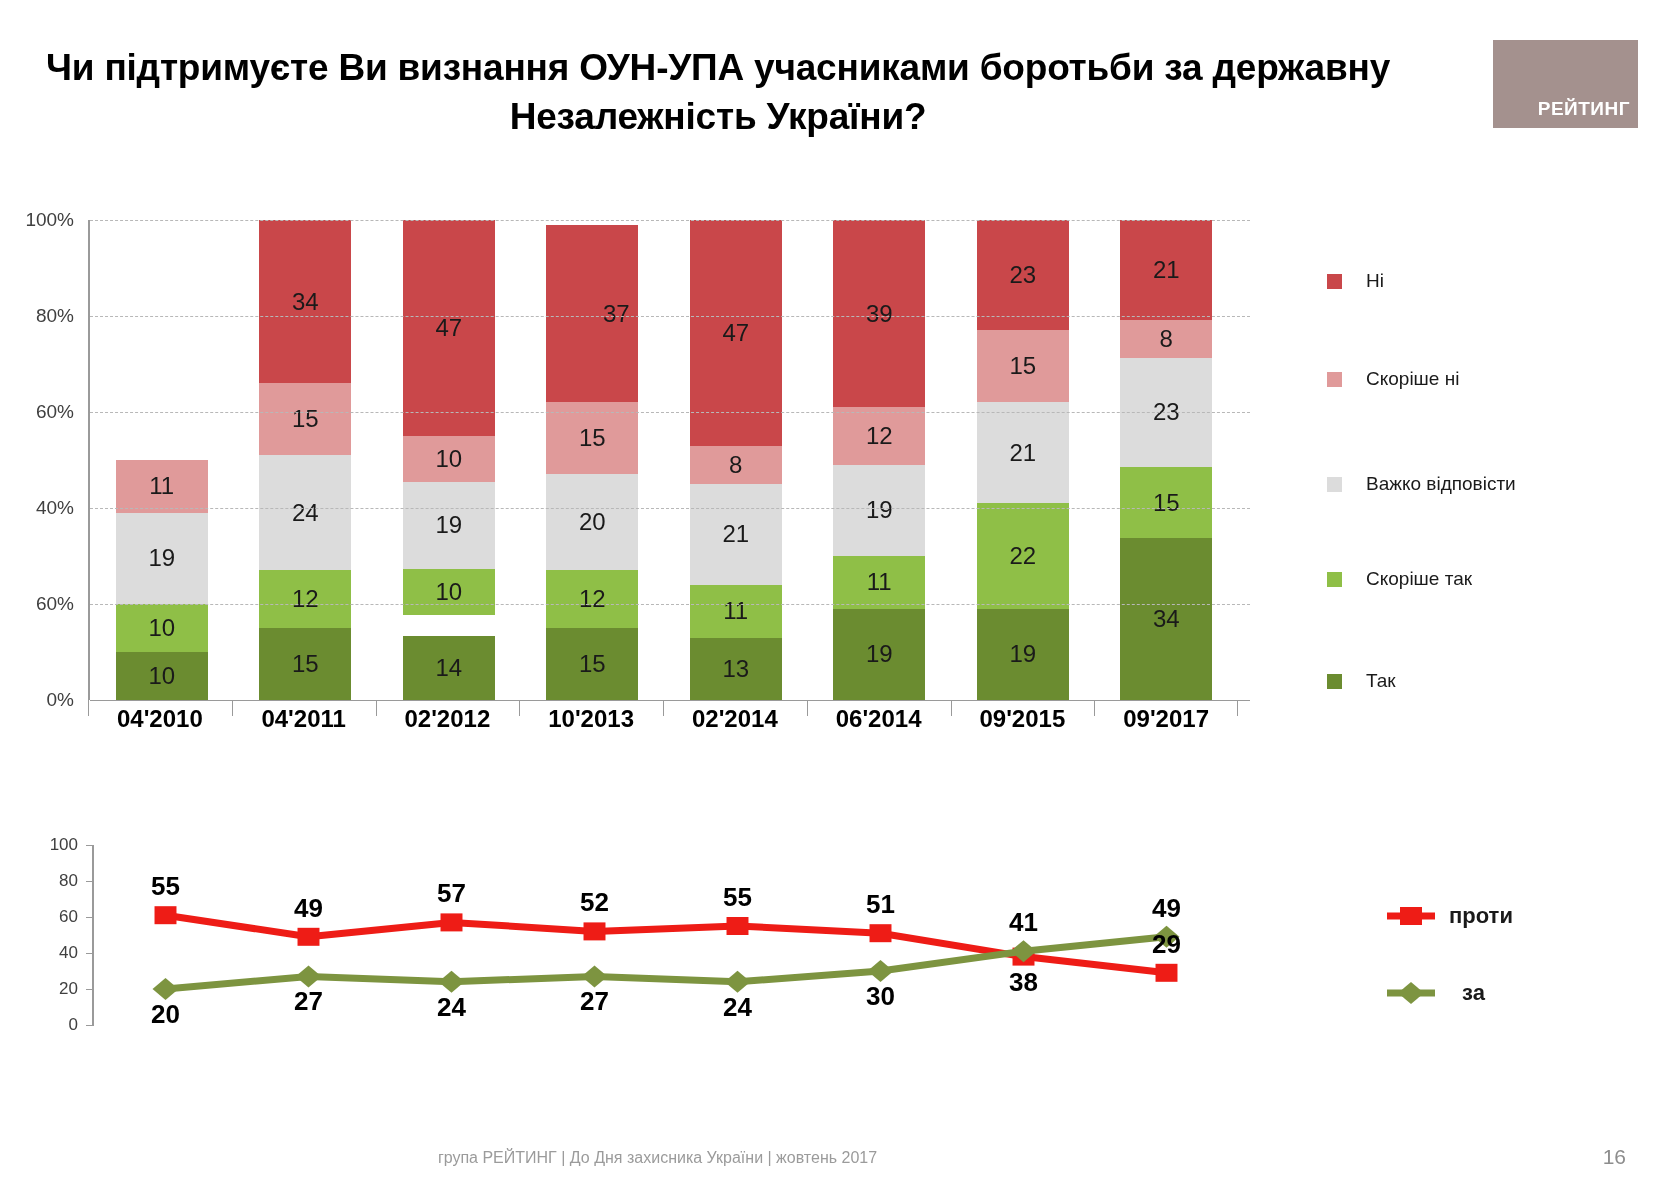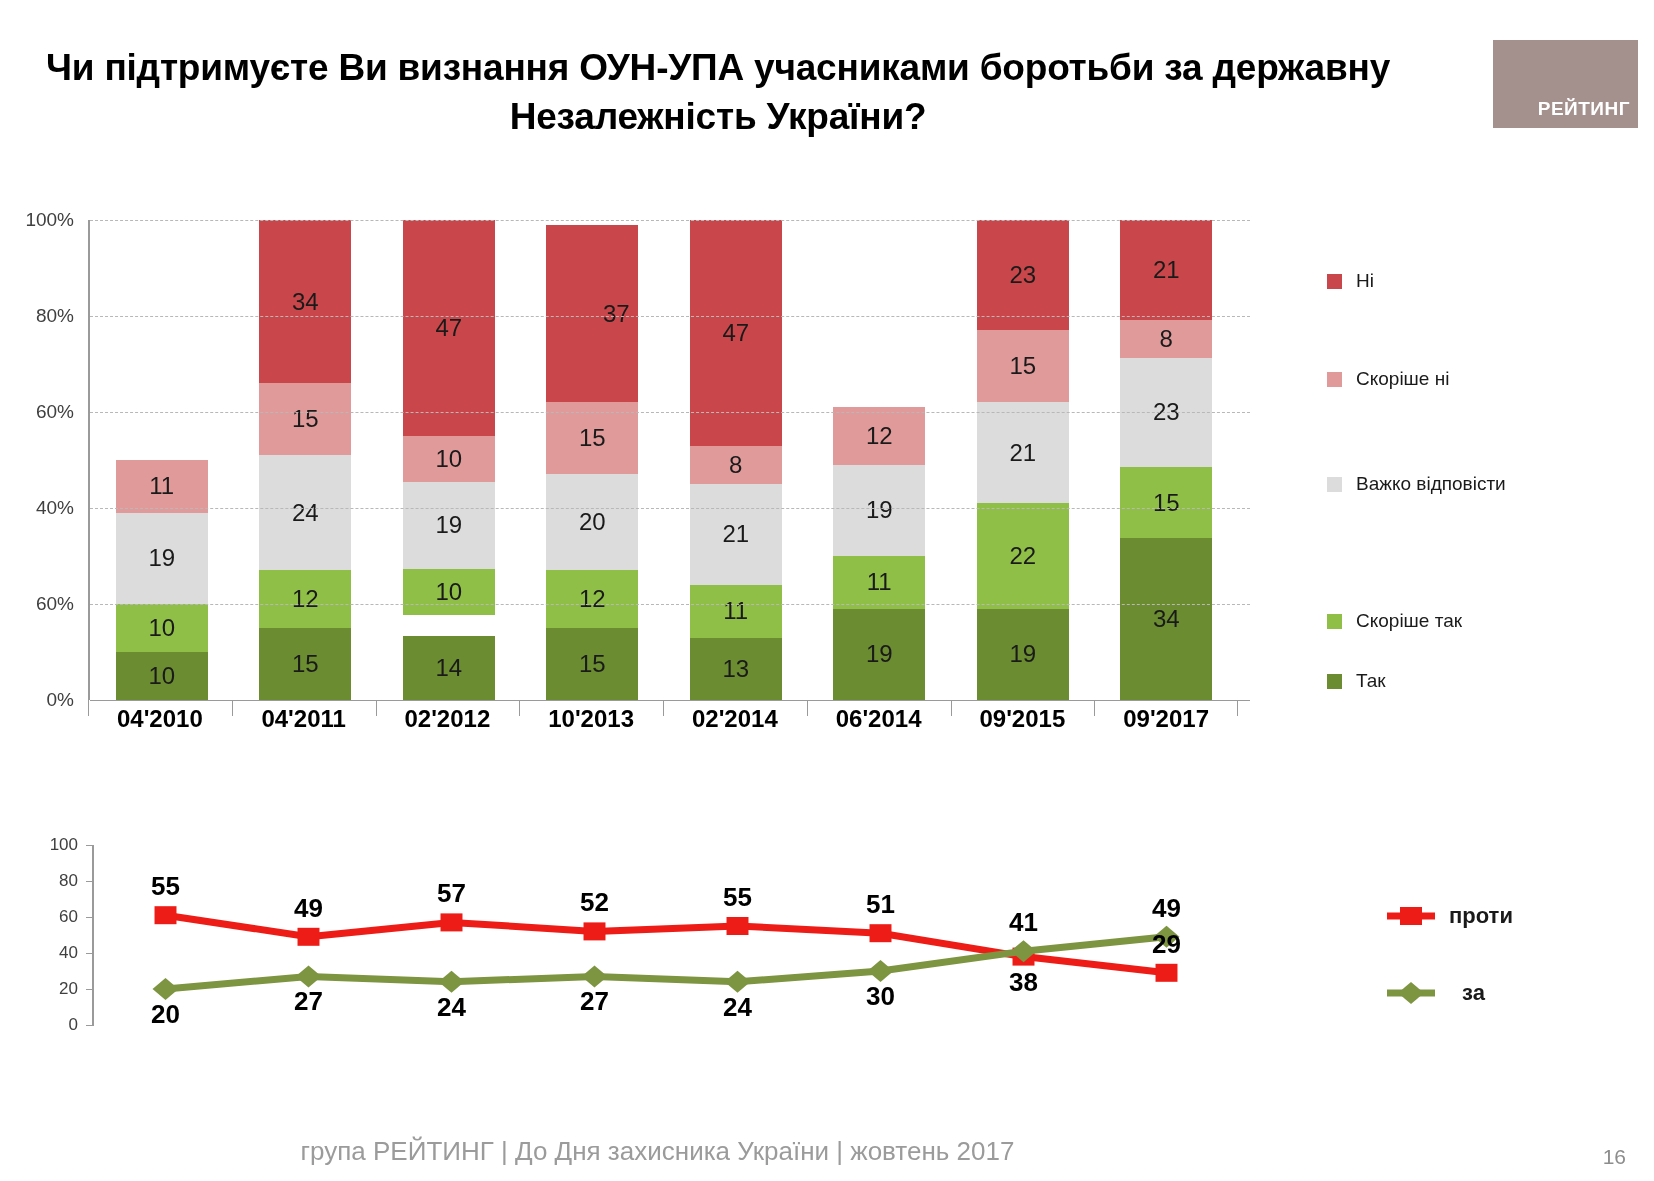--- a/index.html
+++ b/index.html
@@ -133,21 +133,21 @@
   
   .bar-legend {
     position: absolute;
     left: 1327px; top: 250px;
     width: 300px; height: 450px;
   }
   .bl-item {
     position: absolute;
     display: flex;
     align-items: center;
-    gap: 14px;
+    gap: 24px;
     white-space: nowrap;
     justify-content: space-between;
   }
   .bl-swatch { width: 15px; height: 15px; flex: 0 0 auto; }
   .bl-label { font-size: 19px; color: #1a1a1a; }
 
   
   .line-chart {
     position: absolute;
     left: 0px; top: 835px;
@@ -202,21 +202,21 @@
     font-size: 22px;
     font-weight: bold;
     color: #1a1a1a;
   }
 
   
   .footer {
     position: absolute;
     left: 0; bottom: 14px; width: 1315px;
     text-align: center;
-    font-size: 26px;
+    font-size: 16px;
     color: #9b9b9b;
   }
   .page-num {
     position: absolute;
     right: 28px; bottom: 12px;
     font-size: 21px;
     color: #8d8d8d;
   }
 </style>
 </head>
@@ -339,20 +339,23 @@
                 <span>19</span>
               </div>
               <div class="bc-seg" style="background: rgb(143, 191, 71); height: 11%;">
                 <span>11</span>
               </div>
               <div class="bc-seg" style="background: rgb(220, 220, 220); height: 19%;">
                 <span>19</span>
               </div>
               <div class="bc-seg" style="background: rgb(224, 154, 154); height: 12%;">
                 <span>12</span>
+              </div>
+              <div class="bc-seg" style="background: rgb(201, 71, 74); height: 39%;">
+                <span>39</span>
               </div>
             </div>
           </div>
           <div class="bc-col">
             <div class="bc-bar">
               <div class="bc-seg" style="background: rgb(107, 140, 48); height: 19%;">
                 <span>19</span>
               </div>
               <div class="bc-seg" style="background: rgb(143, 191, 71); height: 22%;">
                 <span>22</span>
@@ -423,21 +426,21 @@
         <span class="bl-label">Ні</span>
       </div>
       <div class="bl-item" style="top: 118px; left: 0px;">
         <span class="bl-swatch" style="background: rgb(224, 154, 154);"></span>
         <span class="bl-label">Скоріше ні</span>
       </div>
       <div class="bl-item" style="top: 223px; left: 0px;">
         <span class="bl-swatch" style="background: rgb(220, 220, 220);"></span>
         <span class="bl-label">Важко відповісти</span>
       </div>
-      <div class="bl-item" style="top: 318px; left: 0px; margin-top: 42px;">
+      <div class="bl-item" style="top: 318px; left: 0px;">
         <span class="bl-swatch" style="background: rgb(143, 191, 71);"></span>
         <span class="bl-label">Скоріше так</span>
       </div>
       <div class="bl-item" style="top: 420px; left: 0px;">
         <span class="bl-swatch" style="background: rgb(107, 140, 48);"></span>
         <span class="bl-label">Так</span>
       </div>
     </div>
 
   <div class="line-chart">

